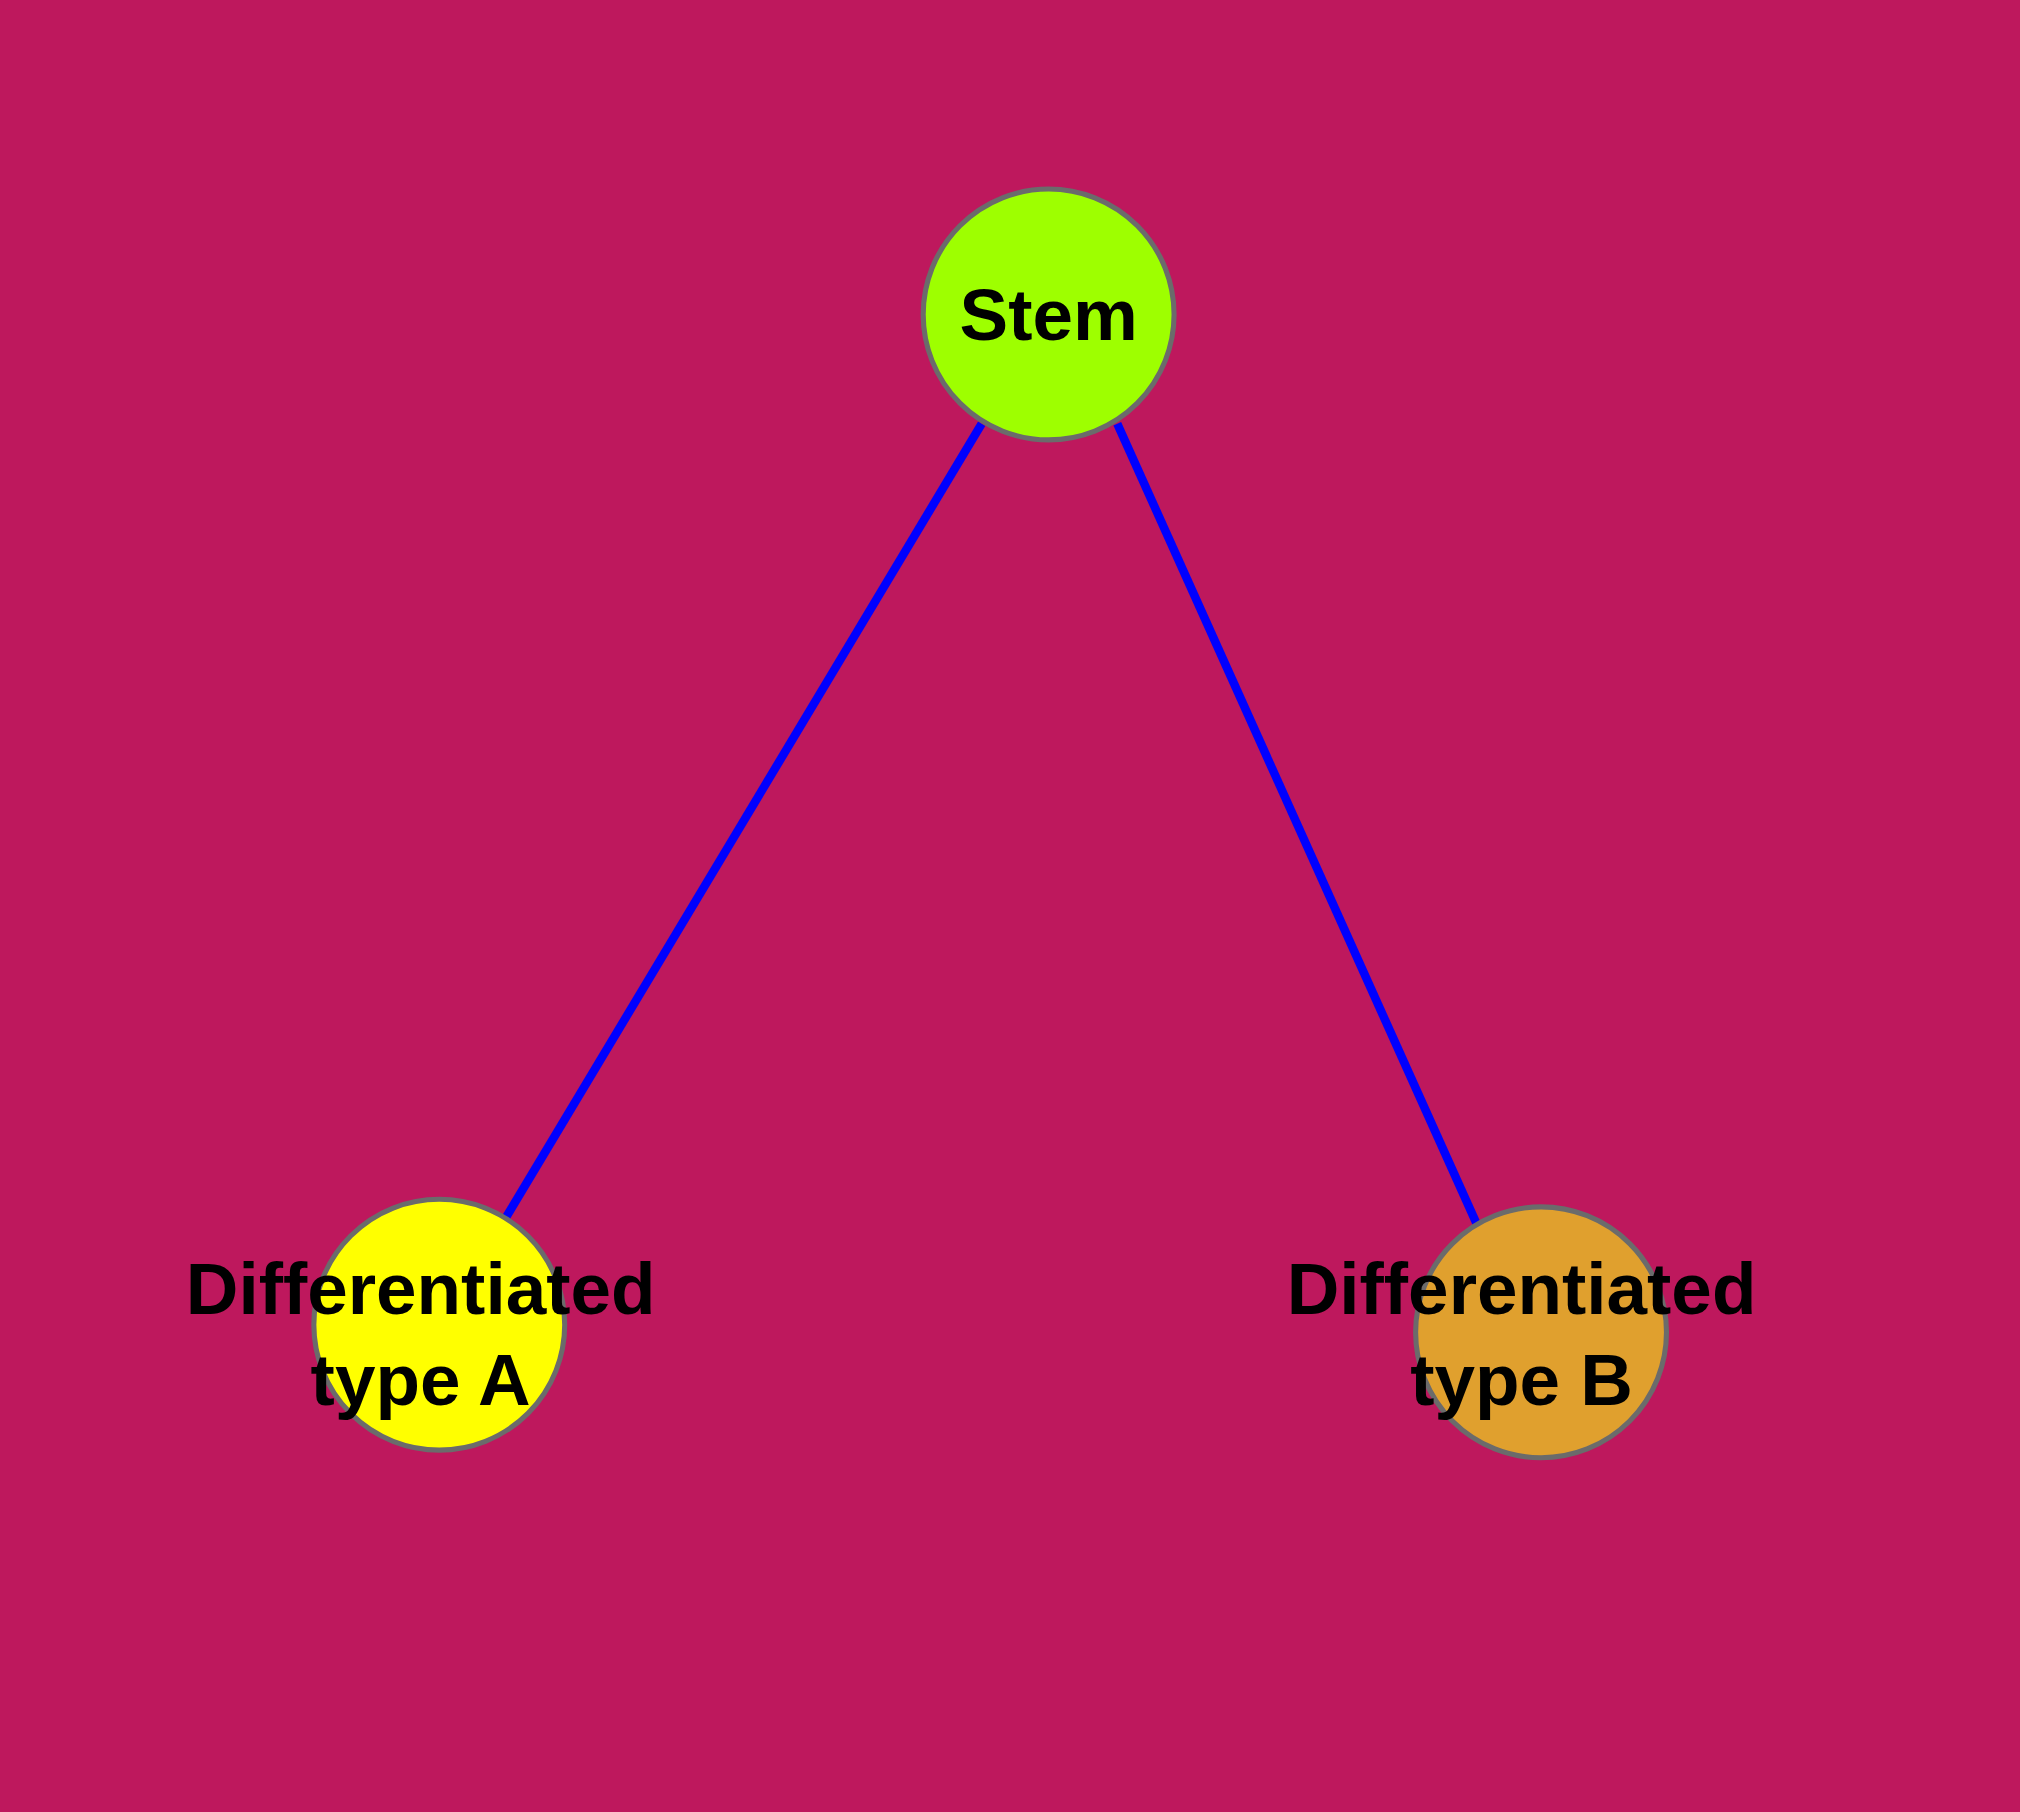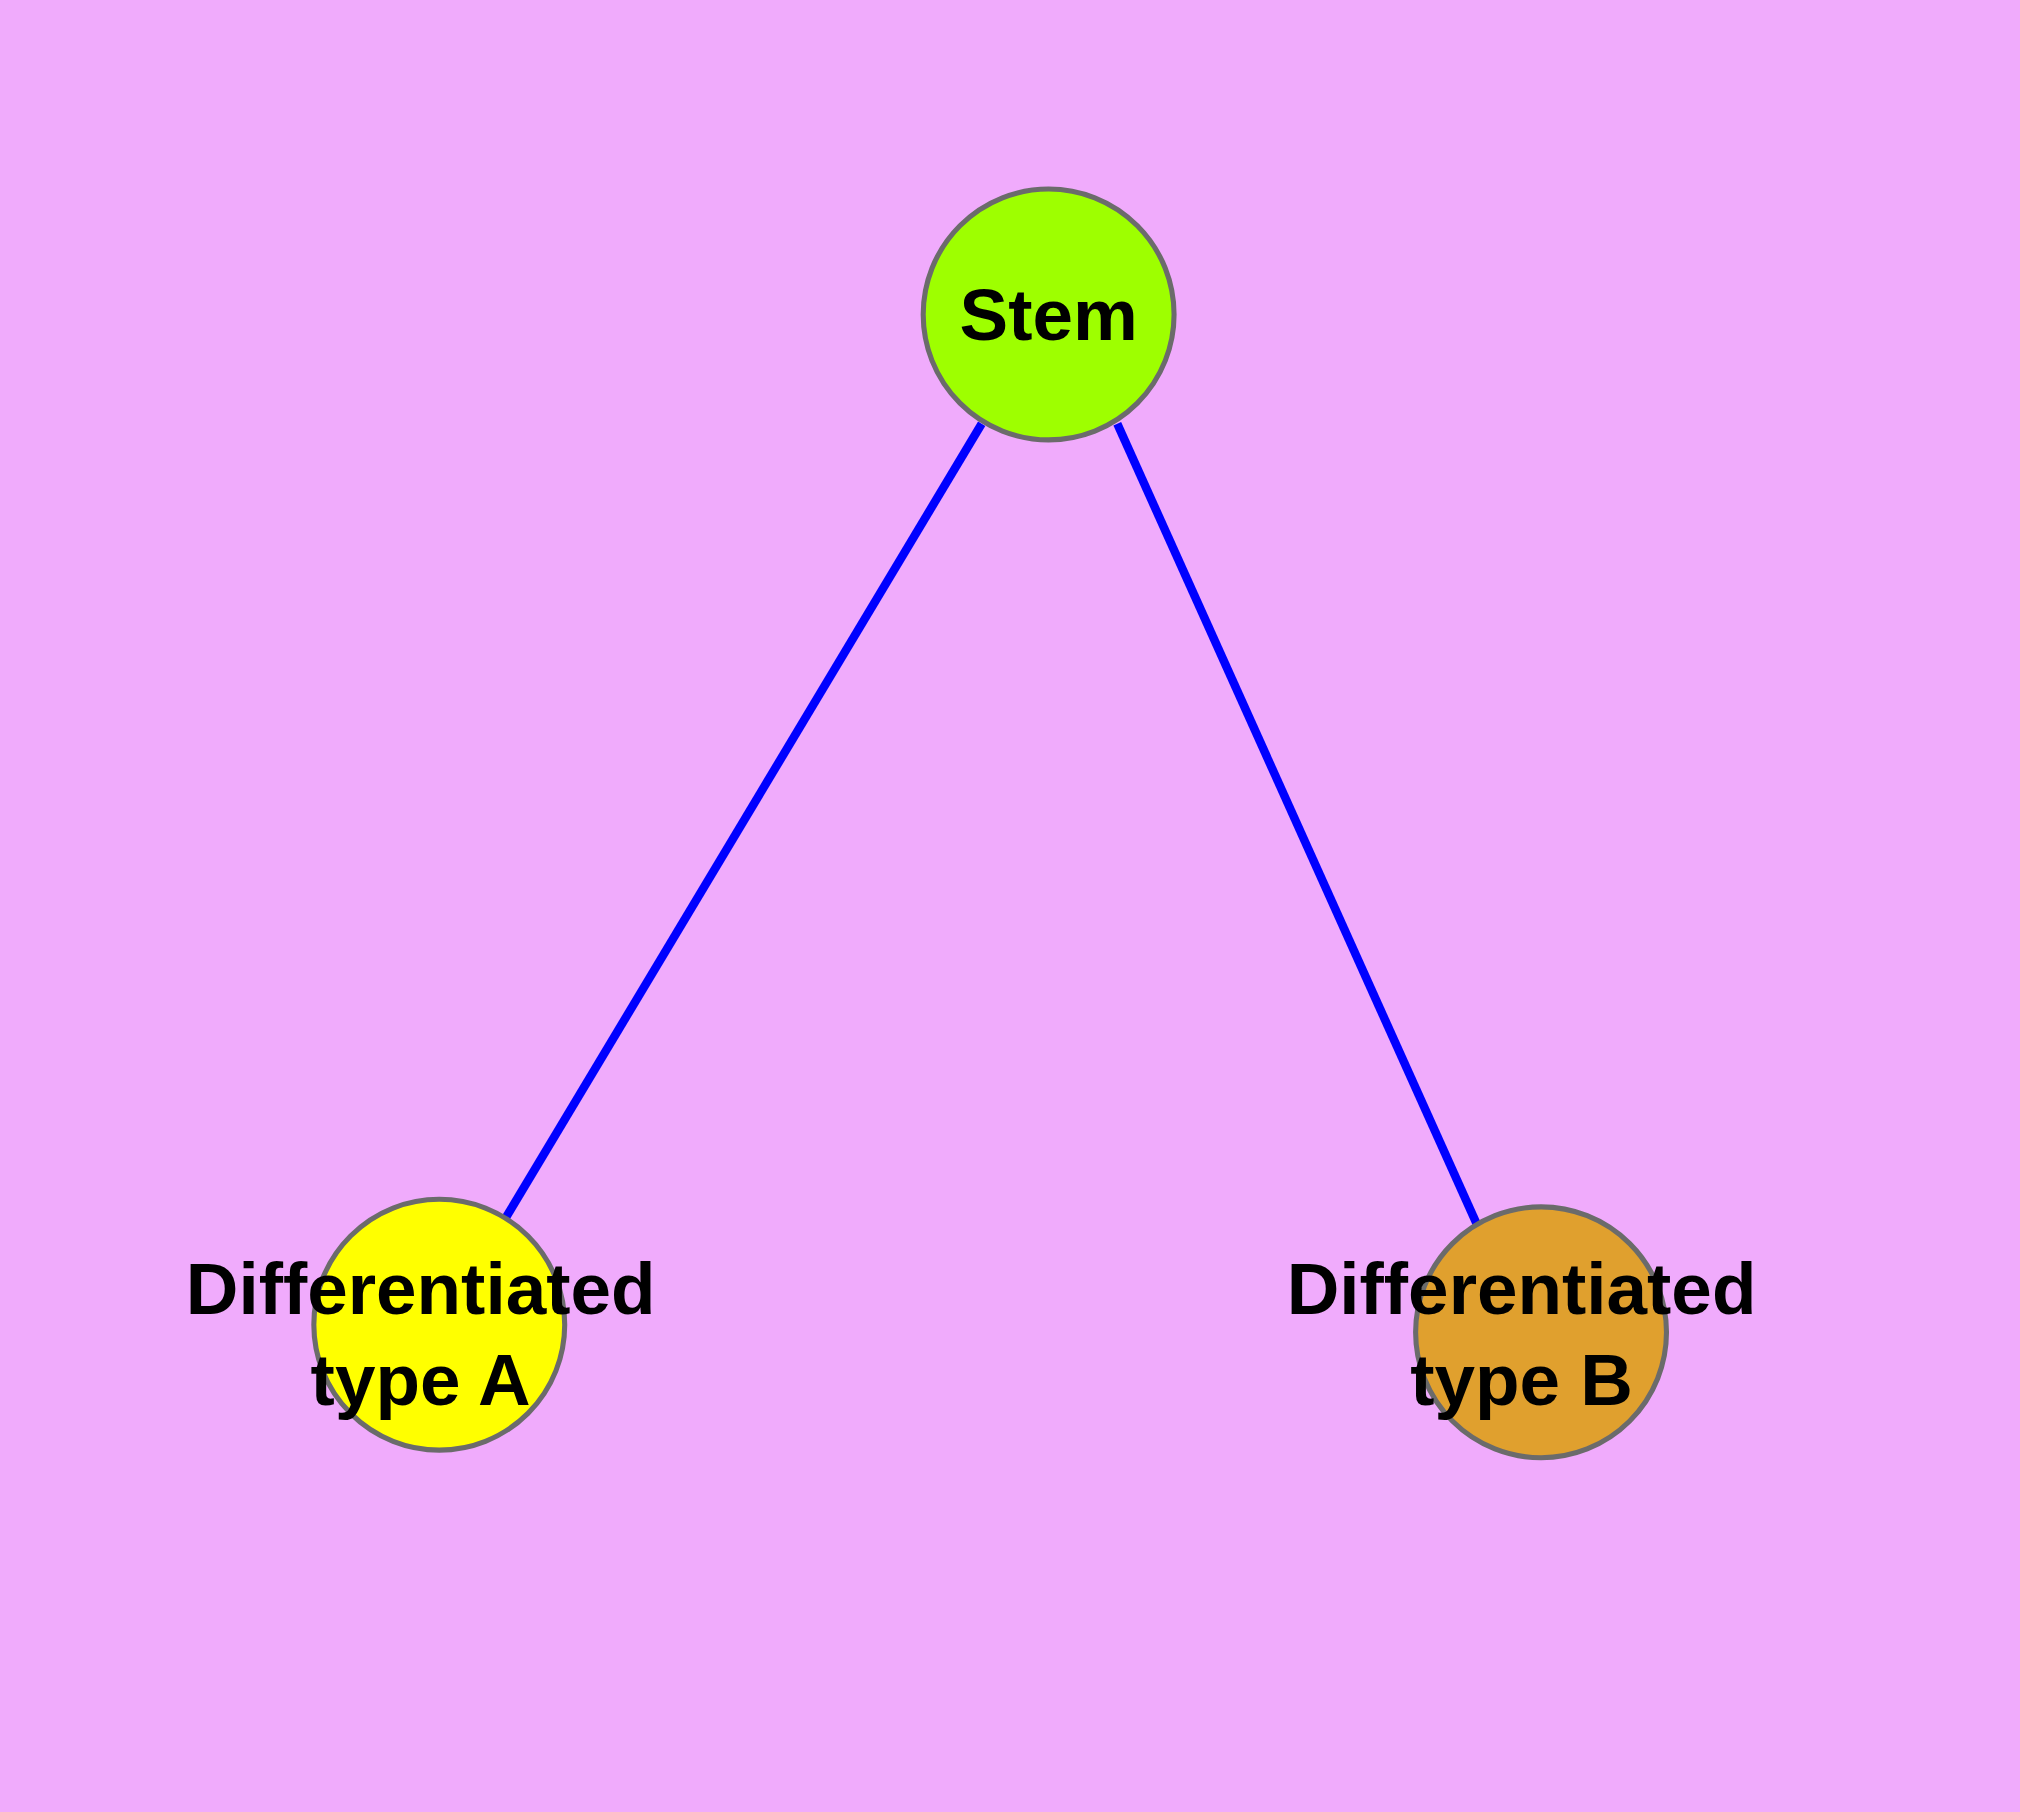--- a/index.html
+++ b/index.html
@@ -4,21 +4,21 @@
 <style>
   html, body {
     margin: 0;
     padding: 0;
     background: #ffffff;
   }
   #canvas {
     position: relative;
     width: 2021px;
     height: 1812px;
-    background: #f0abfc;
+    background: #be185d;
     overflow: hidden;
     font-family: "Liberation Sans", sans-serif;
   }
   #graph-svg {
     position: absolute;
     left: 0;
     top: 0;
     width: 2021px;
     height: 1812px;
   }

